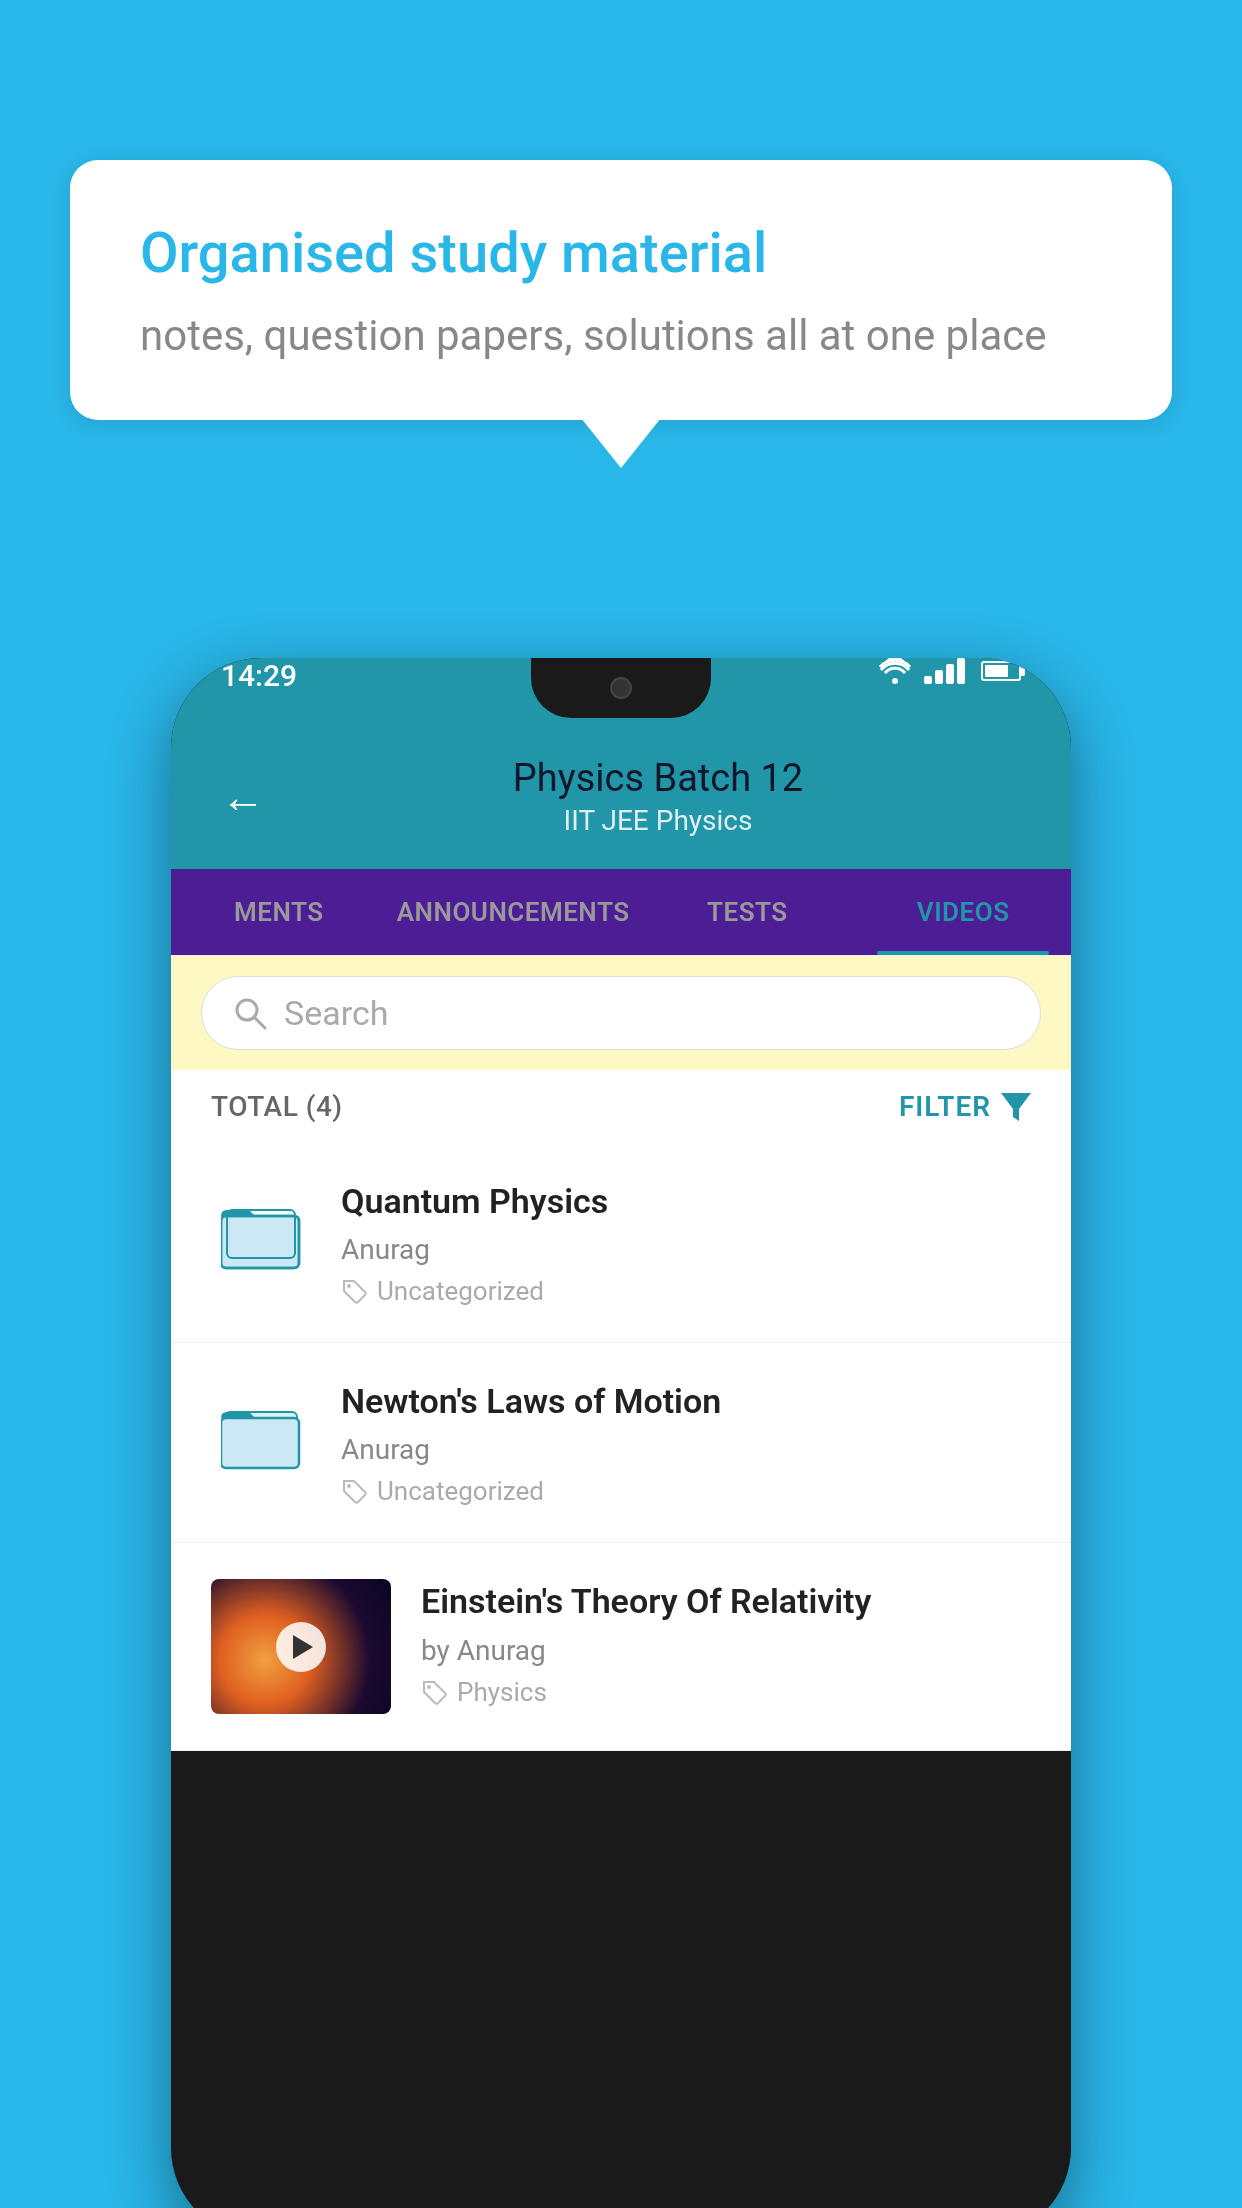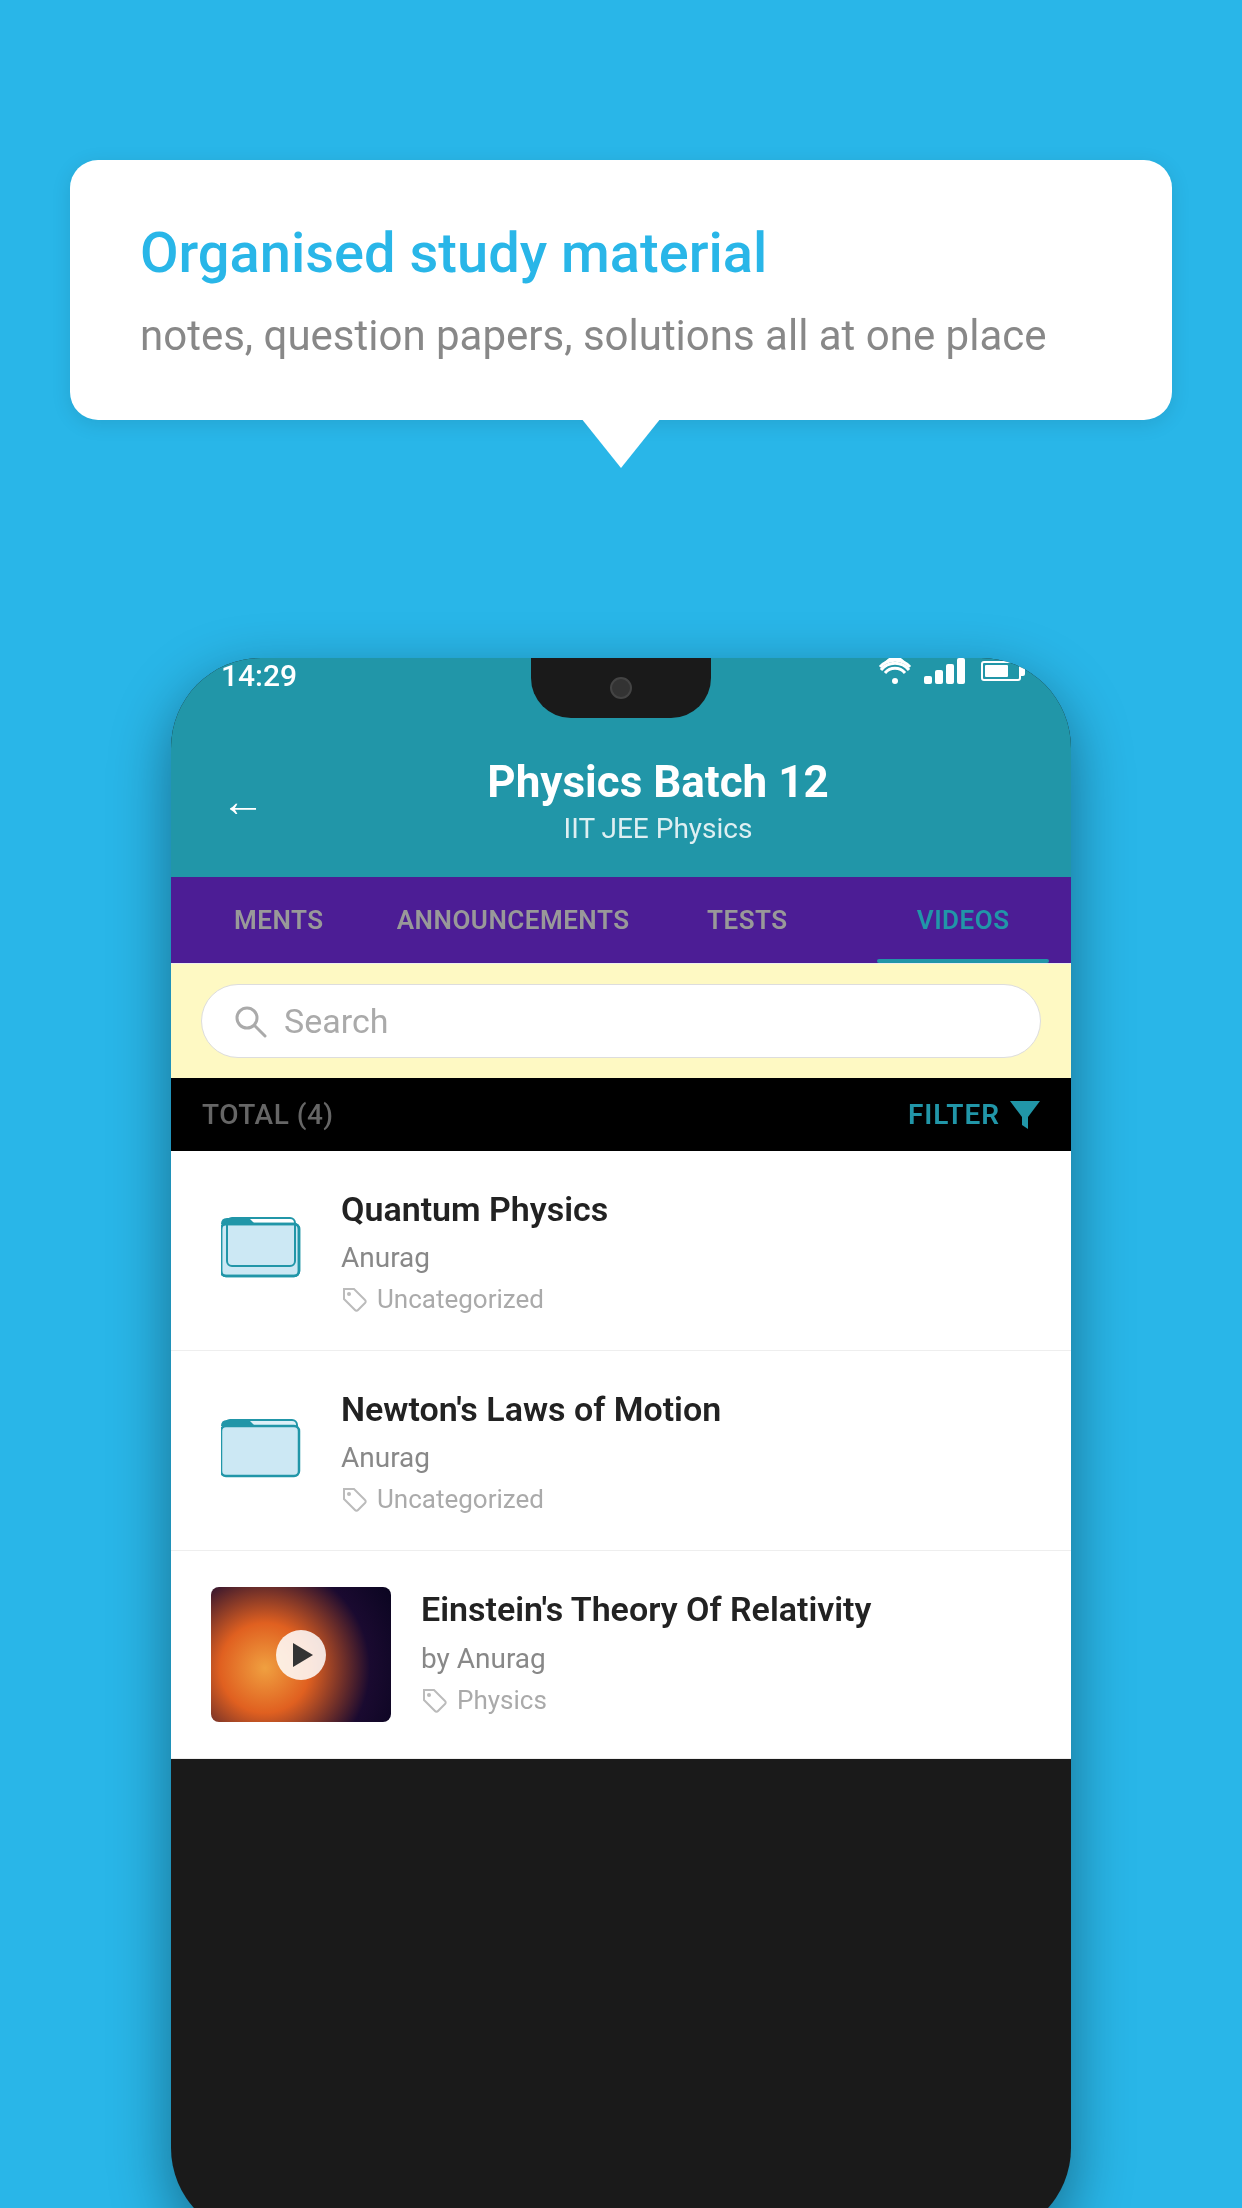--- a/index.html
+++ b/index.html
@@ -185,23 +185,23 @@
       font-size: 44px;
       cursor: pointer;
     }
 
     .header-title-area {
       flex: 1;
       text-align: center;
     }
 
     .header-title {
-      color: #ffffff;
-      font-size: 44px;
-      font-weight: 700;
+      color: #0f172a;
+      font-size: 38px;
+      font-weight: 400;
     }
 
     .header-subtitle {
       color: rgba(255,255,255,0.85);
       font-size: 28px;
       margin-top: 4px;
     }
 
     
     .tabs-bar {
@@ -253,22 +253,22 @@
       gap: 16px;
     }
 
     .search-placeholder {
       color: #aaa;
       font-size: 34px;
     }
 
     
     .filter-bar {
-      background: #000000;
-      padding: 20px 31px;
+      background: #ffffff;
+      padding: 20px 40px;
       display: flex;
       align-items: center;
       justify-content: space-between;
     }
 
     .total-count {
       color: #666;
       font-size: 28px;
       font-weight: 500;
       letter-spacing: 0.5px;

